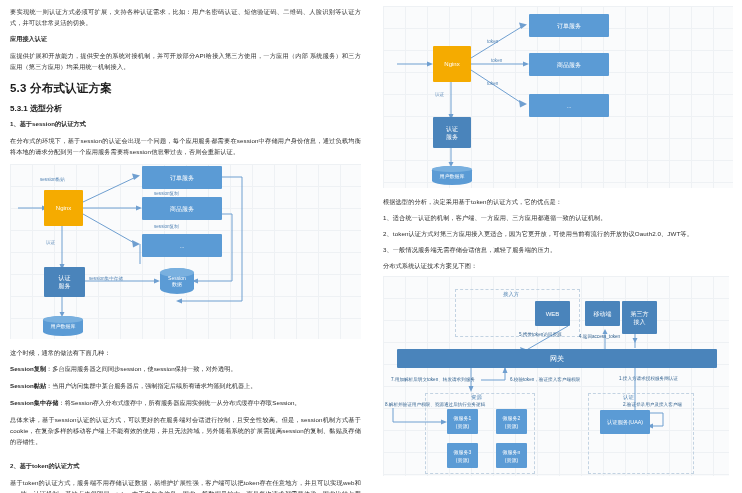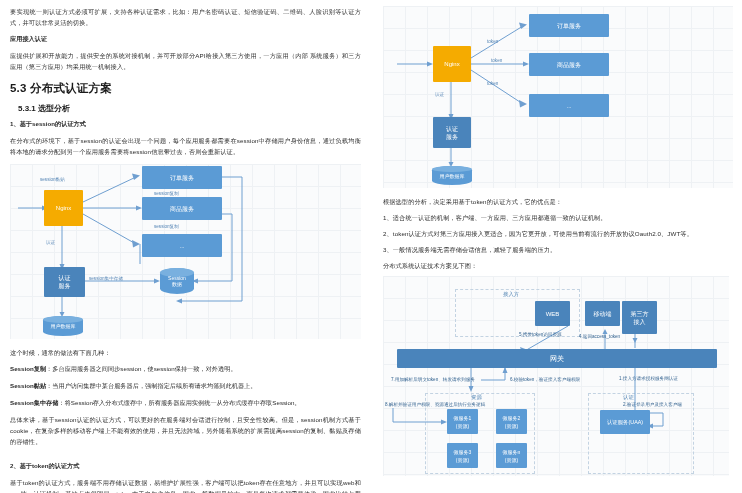--- a/index.html
+++ b/index.html
@@ -17,21 +17,21 @@
   p.body{
     font-size:6.2px;line-height:11px;margin:0 0 7px 0;
     text-align:justify;color:#2b2b2b;letter-spacing:.1px;
   }
   p.tight{margin:0 0 5px 0;}
   h2.sec{
     font-size:11.5px;font-weight:bold;margin:9px 0 7px 0;color:#1a1a1a;
     letter-spacing:.2px;
   }
   h3.sub{
-    font-size:8px;font-weight:bold;margin:7px 0 6px 8px;color:#1a1a1a;
+    font-size:8px;font-weight:bold;margin:7px 0 6px 0;color:#1a1a1a;
   }
   .lbl{font-size:6.2px;font-weight:bold;margin:0 0 6px 0;color:#2b2b2b;}
   .listline{font-size:6.2px;line-height:11px;margin:0 0 6px 0;color:#2b2b2b;}
   .listline b{font-weight:bold;}
   .gap{height:8px;}
 
   
   .diagram{position:relative;background:#fafbfc;}
   .grid{
     position:absolute;inset:0;

